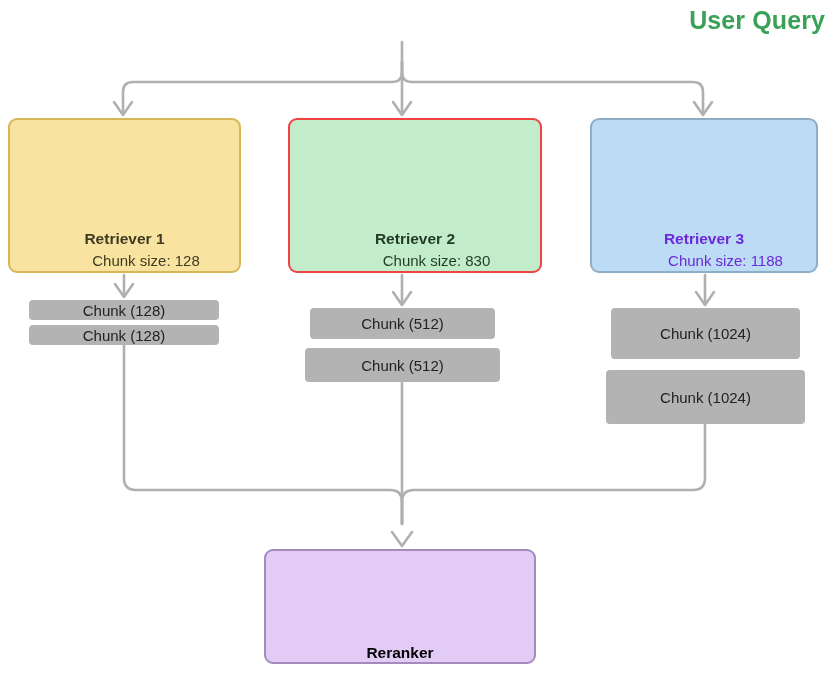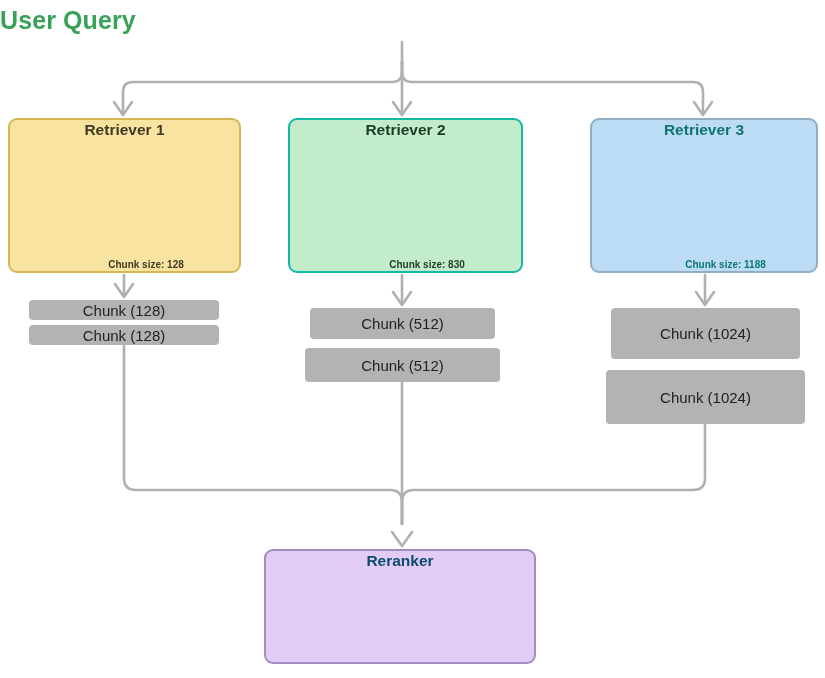--- a/index.html
+++ b/index.html
@@ -43,74 +43,74 @@
     stroke-linecap: round;
     stroke-linejoin: round;
   }
 
   
   #title {
     position: absolute;
     left: 0;
     top: 6px;
     width: 825px;
-    text-align: left;
+    text-align: right;
     font-size: 25px;
     font-weight: bold;
     letter-spacing: 0.1px;
     color: #3aa158;
   }
 
   
   .node {
     position: absolute;
     box-sizing: border-box;
     border-radius: 9px;
     display: flex;
     flex-direction: column;
     align-items: center;
-    justify-content: space-between;
+    justify-content: flex-end;
     text-align: center;
   }
   .node .node-title {
     font-size: 15.5px;
     font-weight: bold;
     line-height: 1.25;
     margin-bottom: 4px;
   }
   .node .node-sub {
-    font-size: 10px;
-    font-weight: bold;
+    font-size: 15px;
+    font-weight: normal;
     line-height: 1.25;
     margin-left: 43px;
   }
 
   .node.retriever1 {
     left: 8px;  top: 118px;  width: 233px; height: 155px;
     background: #f8e3a1;
     border: 2px solid #d6b656;
     color: #3f3a22;
   }
   .node.retriever2 {
-    left: 288px; top: 118px; width: 235px; height: 155px;
+    left: 288px; top: 118px; width: 254px; height: 155px;
     background: #c2ecca;
-    border: 2px solid #14b8a6;
+    border: 2px solid #ef4444;
     color: #1f3b26;
   }
   .node.retriever3 {
     left: 590px; top: 118px; width: 228px; height: 155px;
     background: #bcdcf5;
     border: 2px solid #8fadc4;
-    color: #0f766e;
+    color: #6d28d9;
   }
   .node.reranker {
     left: 264px; top: 549px; width: 272px; height: 115px;
     background: #e2ccf5;
     border: 2px solid #a48bbf;
-    color: #0c4a6e;
+    color: #000000;
   }
   .node.reranker .node-title { margin-bottom: 0; }
 
   
   .chunk {
     position: absolute;
     box-sizing: border-box;
     background: #b3b3b3;
     border-radius: 4px;
     display: flex;

